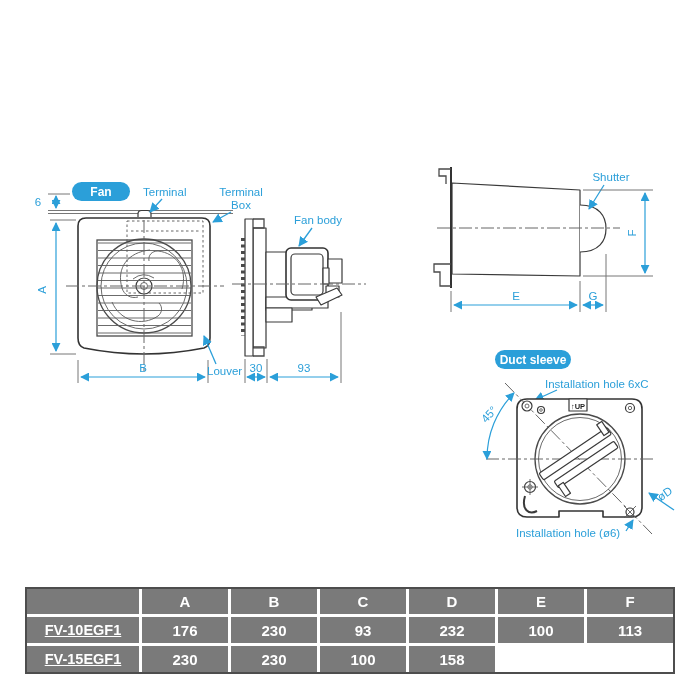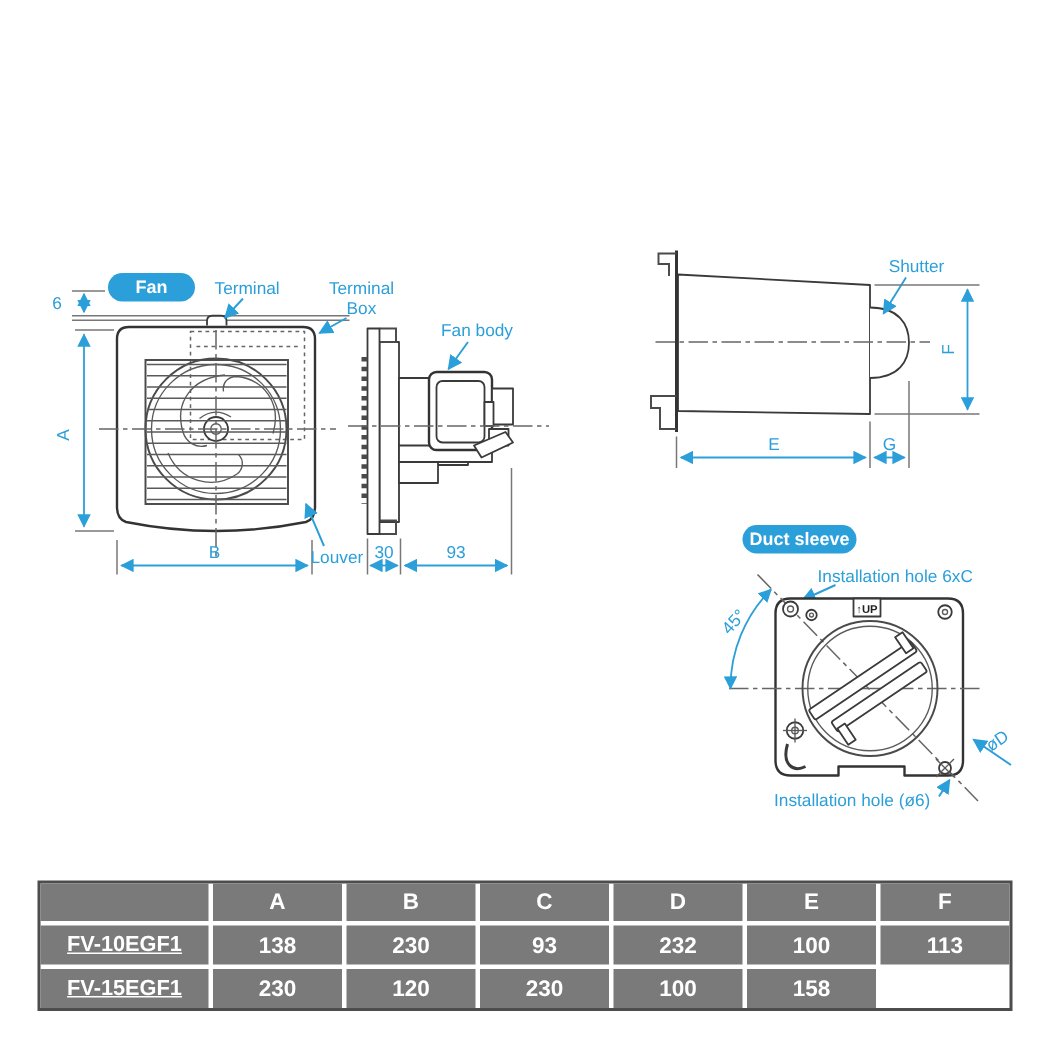--- a/index.html
+++ b/index.html
@@ -235,28 +235,27 @@
 <div id="spec-table">
   <div class="tc"></div>
   <div class="tc">A</div>
   <div class="tc">B</div>
   <div class="tc">C</div>
   <div class="tc">D</div>
   <div class="tc">E</div>
   <div class="tc">F</div>
 
   <div class="tc model">FV-10EGF1</div>
-  <div class="tc">138</div>
+  <div class="tc">176</div>
   <div class="tc">230</div>
   <div class="tc">93</div>
   <div class="tc">232</div>
   <div class="tc">100</div>
   <div class="tc">113</div>
 
   <div class="tc model">FV-15EGF1</div>
   <div class="tc">230</div>
-  <div class="tc">120</div>
   <div class="tc">230</div>
   <div class="tc">100</div>
   <div class="tc">158</div>
 </div>
 
 </div>
 
 </body></html>

